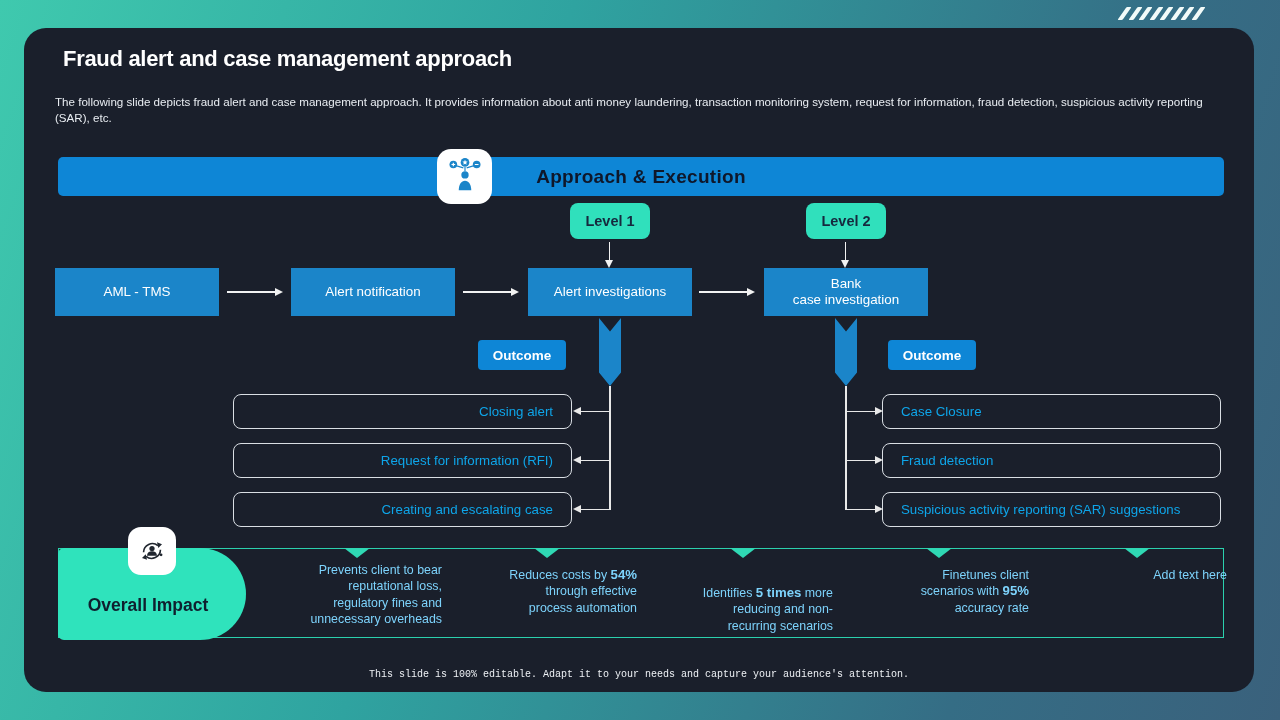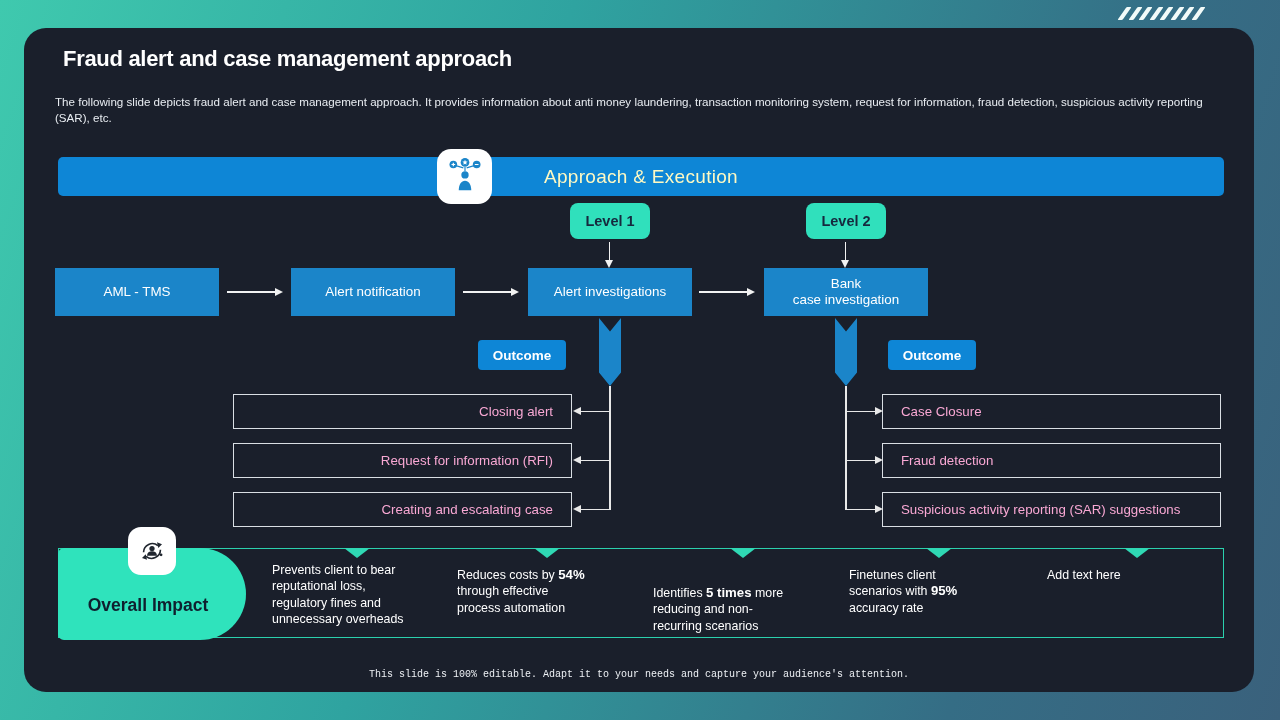--- a/index.html
+++ b/index.html
@@ -15,21 +15,21 @@
   .panel { position:absolute; left:24px; top:28px; width:1230px; height:664px;
     background:#1a1f2b; border-radius:22px; }
 
   .title { position:absolute; left:31px; top:18px; font-size:22px; font-weight:bold;
     color:#ffffff; letter-spacing:-0.3px;margin-left:8px; }
   .subtitle { position:absolute; left:31px; top:66px; width:1148px; font-size:11.6px;
     line-height:15.5px; color:#e9edf2; }
 
   .banner { position:absolute; left:34px; top:129px; width:1166px; height:39px;
     background:#0e86d6; border-radius:5px; display:flex; align-items:center; justify-content:center; }
-  .banner span { font-size:19px; font-weight:normal; color:#fef9c3; letter-spacing:0.3px; }
+  .banner span { font-size:19px; font-weight:bold; color:#0f172a; letter-spacing:0.3px; }
   .banner-icon { position:absolute; left:413px; top:121px; width:55px; height:55px;
     background:#fff; border-radius:14px; display:flex; align-items:center; justify-content:center; z-index:2; }
 
   .lvl { position:absolute; top:175px; width:80px; height:36px; background:#30e0bc;
     border-radius:8px; display:flex; align-items:center; justify-content:center;
     font-size:14.5px; font-weight:bold; color:#16293e; }
   .lvl1 { left:546px; } .lvl2 { left:782px; }
 
   .down-arrow { position:absolute; width:9px; }
   .down-arrow .line { position:absolute; left:3.7px; top:0; bottom:7px; width:1.6px; background:#f2f2f2; }
@@ -47,22 +47,22 @@
 
   .ribbon { position:absolute; top:290px; width:22px; height:68px; background:#1b85c9;
     clip-path:polygon(0 0,50% 20%,100% 0,100% 80%,50% 100%,0 80%); }
 
   .vline { position:absolute; width:1.5px; background:#e8e8e8; }
 
   .outcome-badge { position:absolute; top:312px; width:88px; height:30px; background:#0e86d6;
     border-radius:4px; display:flex; align-items:center; justify-content:center;
     font-size:13.5px; font-weight:bold; color:#fff; }
 
-  .orow { position:absolute; width:339px; height:35px; border:1px solid #d9dee4; border-radius:0;
-    display:flex; align-items:center; font-size:13.3px; color:#f9a8d4; background:transparent; }
+  .orow { position:absolute; width:339px; height:35px; border:1px solid #d9dee4; border-radius:8px;
+    display:flex; align-items:center; font-size:13.3px; color:#0ea5e9; background:transparent; }
   .orow.r-align { left:209px; justify-content:flex-end; padding-right:18px; }
   .orow.l-align { left:858px; justify-content:flex-start; padding-left:18px; }
 
   .arrow-l { position:absolute; left:549px; width:37px; height:9px; }
   .arrow-l .line { position:absolute; left:7px; right:0; top:3.7px; height:1.6px; background:#e8e8e8; }
   .arrow-l .head { position:absolute; left:0; top:0; width:0; height:0;
     border-top:4.5px solid transparent; border-bottom:4.5px solid transparent; border-right:8px solid #e8e8e8; }
   .arrow-r2 { position:absolute; left:822px; width:37px; height:9px; }
   .arrow-r2 .line { position:absolute; left:0; right:7px; top:3.7px; height:1.6px; background:#e8e8e8; }
   .arrow-r2 .head { position:absolute; right:0; top:0; width:0; height:0;
@@ -71,21 +71,21 @@
   .impact { position:absolute; left:34px; top:520px; width:1166px; height:90px;
     border:1px solid #2bd0ad; }
   .impact-shape { position:absolute; left:-1px; top:-1px; width:188px; height:92px;
     background:#2fe3bc; border-radius:6px 46px 46px 6px; }
   .impact-title { position:absolute; left:0; top:39px; width:178px; text-align:center;
     font-size:17.5px; font-weight:bold; color:#0f1f2e;margin-top:7px; }
   .impact-icon { position:absolute; left:69px; top:-22px; width:48px; height:48px; background:#fff;
     border-radius:13px; display:flex; align-items:center; justify-content:center; z-index:2; }
   .tri { position:absolute; top:-1px; width:0; height:0;
     border-left:13px solid transparent; border-right:13px solid transparent; border-top:10px solid #2fd8b4; }
-  .icol { position:absolute; text-align:left; font-size:12.4px; line-height:16.4px; color:#ffffff; }
+  .icol { position:absolute; text-align:right; font-size:12.4px; line-height:16.4px; color:#7dd3fc; }
   .icol .b { font-weight:bold; font-size:13.2px; }
 
   .footer { position:absolute; left:0; top:641px; width:100%; text-align:center;
     font-size:10px; color:#edf0f4;font-family:Liberation Mono, monospace; }
 </style>
 </head>
 <body>
 
 <div class="stage">
 

